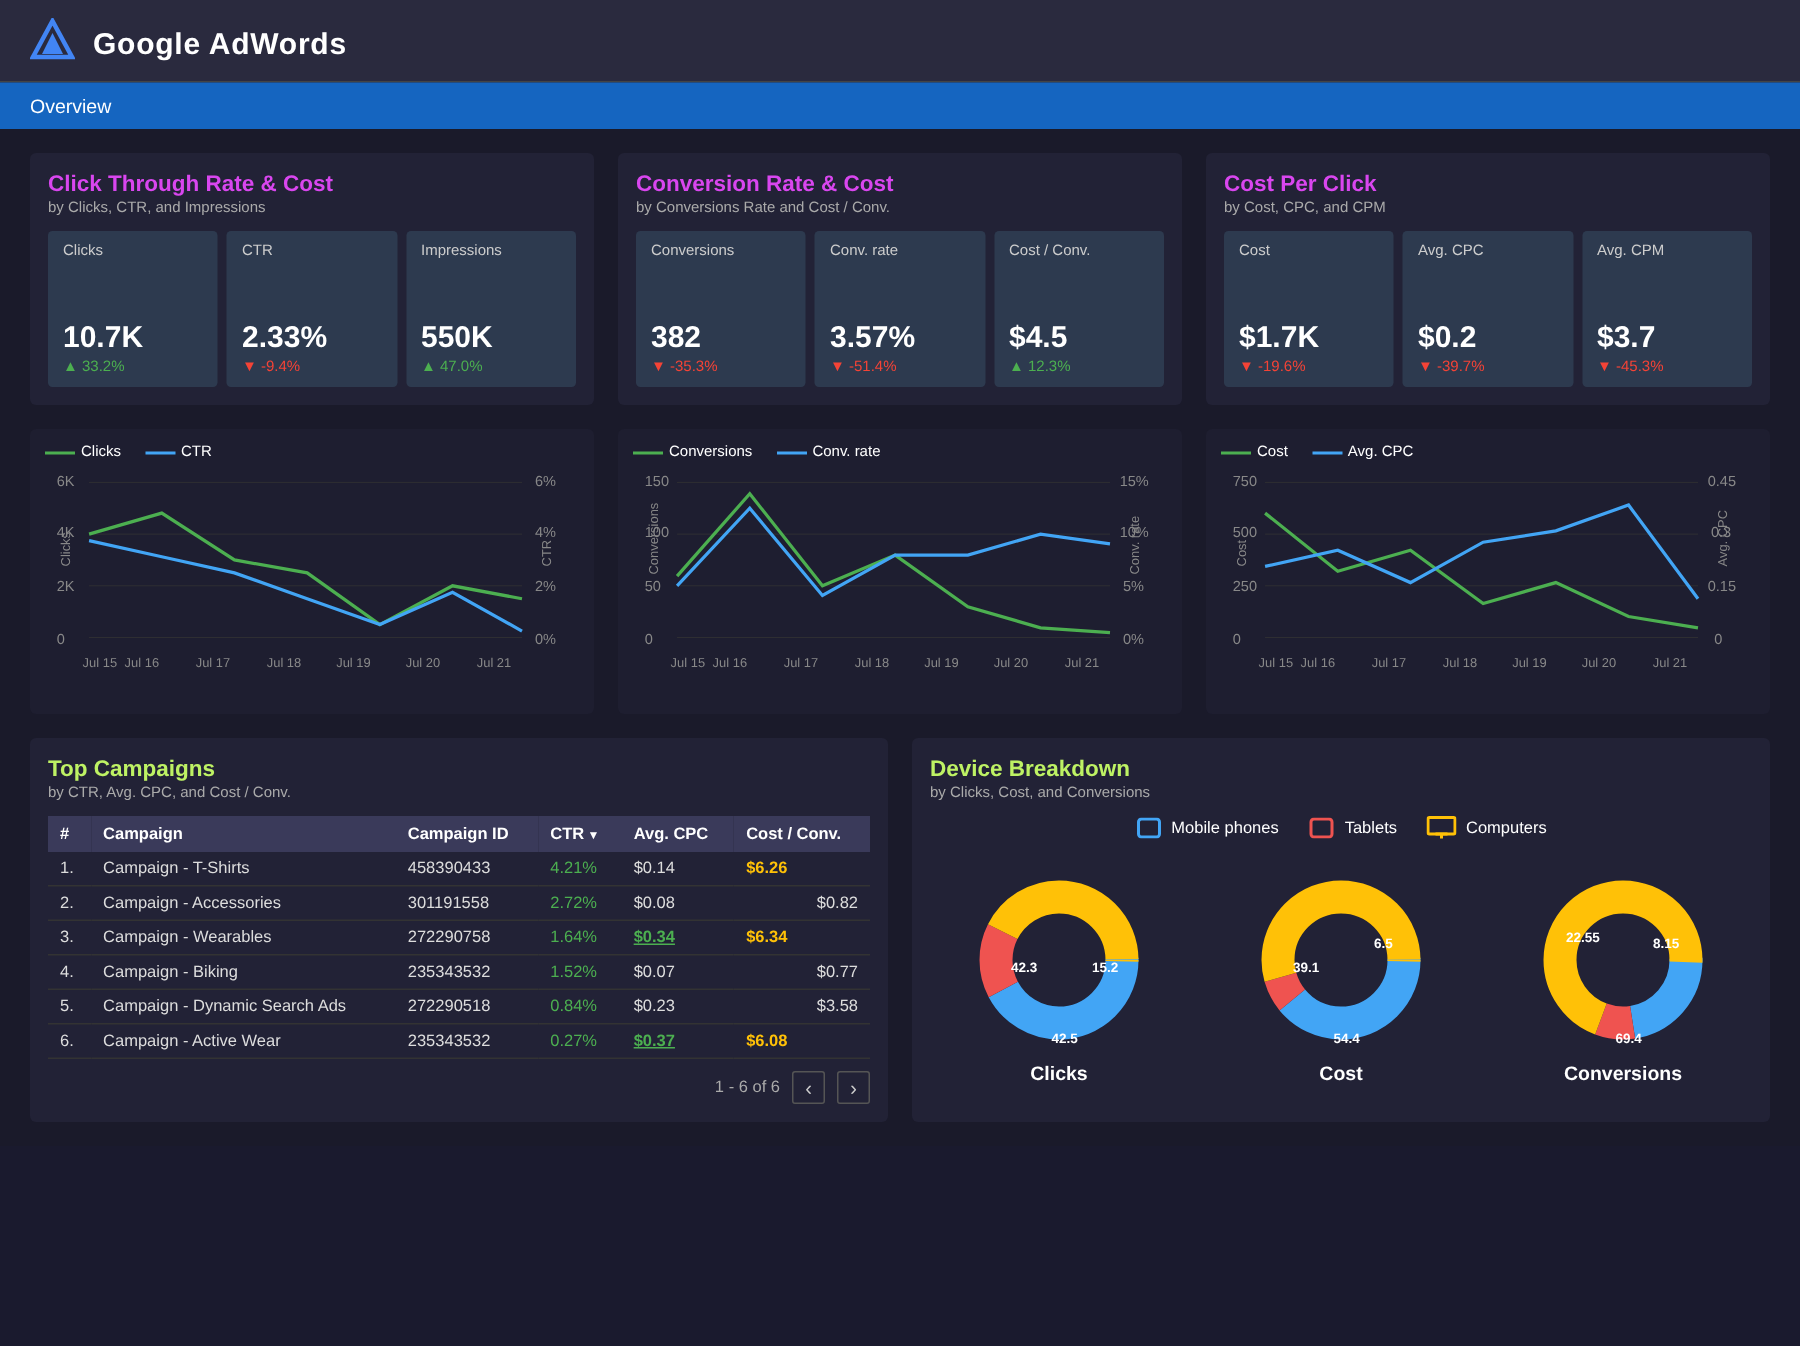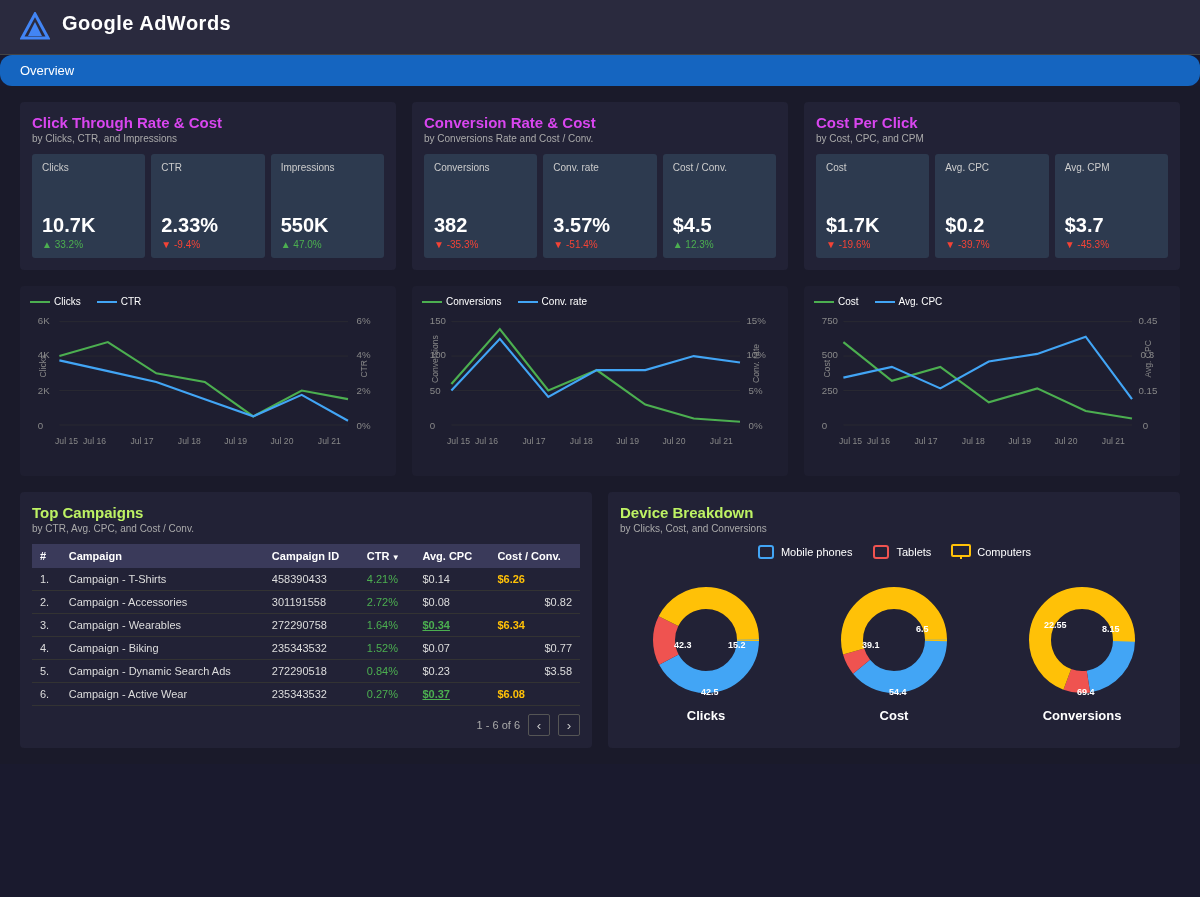--- a/index.html
+++ b/index.html
@@ -10,35 +10,34 @@
       font-size: 12px;
       width: 1200px;
       min-height: 897px;
       overflow: hidden;
     }
     
     .header {
       background: #2a2a3e;
       padding: 12px 20px;
       display: flex;
-      align-items: flex-start;
+      align-items: flex-end;
       gap: 12px;
       border-bottom: 1px solid #444;
     }
     .header-title {
       font-size: 20px;
       font-weight: bold;
       color: #fff;
       letter-spacing: 0.5px;
     }
     
     .nav-bar {
       background: #1565c0;
       padding: 8px 20px;
-      border-radius: 12px;
     }
     .nav-bar span {
       font-size: 13px;
       color: #fff;
     }
     
     .main {
       padding: 16px 20px;
       background: #1a1a2a;
     }

